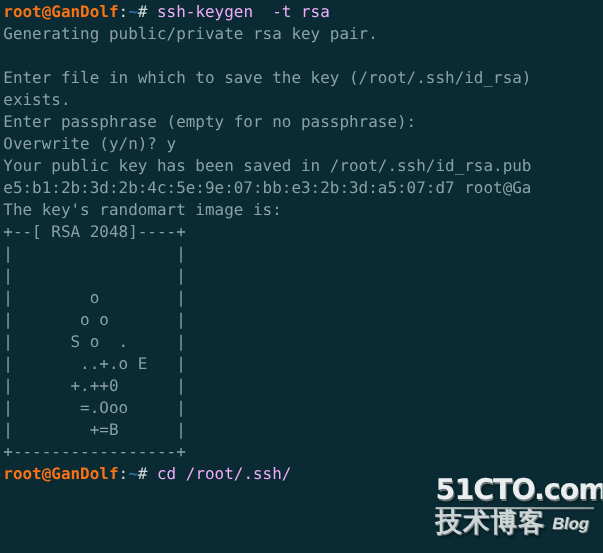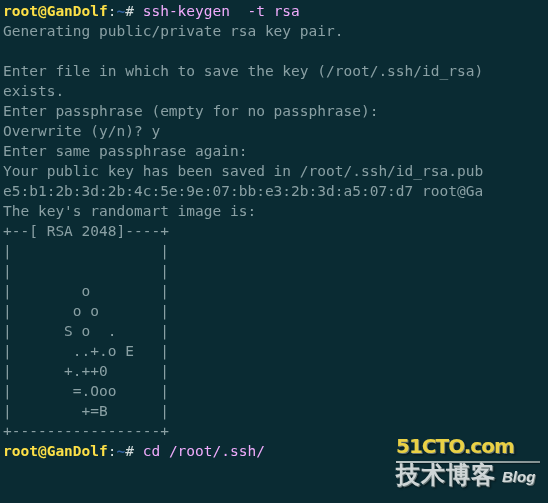--- a/index.html
+++ b/index.html
@@ -23,44 +23,44 @@
     -webkit-font-smoothing: none;
   }
   .line {
     height: 20px;
     white-space: pre;
     overflow: hidden;
     padding-left: 2px;
   }
   .blank { height: 20px; }
   .user {
-    color: #fde047;
+    color: #f97316;
     font-weight: bold;
   }
   .punct { color: #cfd8d8; }
   .tilde { color: #3465a4; font-weight: bold; }
   .hash { color: #d3dcdc; }
   .cmd { color: #f0abfc; }
 
   
   #watermark {
     position: absolute;
     left: 396px;
     top: 432px;
     width: 148px;
     height: 56px;
     pointer-events: none;
     opacity: 0.92;
   }
   #wm-main {
     font-family: "DejaVu Sans", "Liberation Sans", sans-serif;
     font-weight: bold;
-    font-size: 20px;
+    font-size: 26px;
     letter-spacing: -1px;
-    color: #fde047;
+    color: #ffffff;
     text-shadow: 1px 1px 0 #6c7a7a, 2px 2px 2px rgba(0,0,0,0.55);
     line-height: 28px;
     white-space: nowrap;
   }
   #wm-rule {
     width: 144px;
     height: 2px;
     background: linear-gradient(to right, #c9d2d2, #8e9a9a);
     margin: 1px 0 2px 0;
     box-shadow: 0 1px 1px rgba(0,0,0,0.4);
@@ -95,21 +95,20 @@
 
 <div id="terminal">
   <div id="lines">
       <div class="line"><span class="user">root@GanDolf</span><span class="punct">:</span><span class="tilde">~</span><span class="hash">#</span><span class="cmd"> ssh-keygen  -t rsa</span></div>
       <div class="line">Generating public/private rsa key pair.</div>
       <div class="line blank">&nbsp;</div>
       <div class="line">Enter file in which to save the key (/root/.ssh/id_rsa)</div>
       <div class="line">exists.</div>
       <div class="line">Enter passphrase (empty for no passphrase):</div>
       <div class="line">Overwrite (y/n)? y</div>
-      <div class="line">Enter same passphrase again:</div>
       <div class="line">Your public key has been saved in /root/.ssh/id_rsa.pub</div>
       <div class="line">e5:b1:2b:3d:2b:4c:5e:9e:07:bb:e3:2b:3d:a5:07:d7 root@Ga</div>
       <div class="line">The key's randomart image is:</div>
       <div class="line">+--[ RSA 2048]----+</div>
       <div class="line">|                 |</div>
       <div class="line">|                 |</div>
       <div class="line">|        o        |</div>
       <div class="line">|       o o       |</div>
       <div class="line">|      S o  .     |</div>
       <div class="line">|       ..+.o E   |</div>

